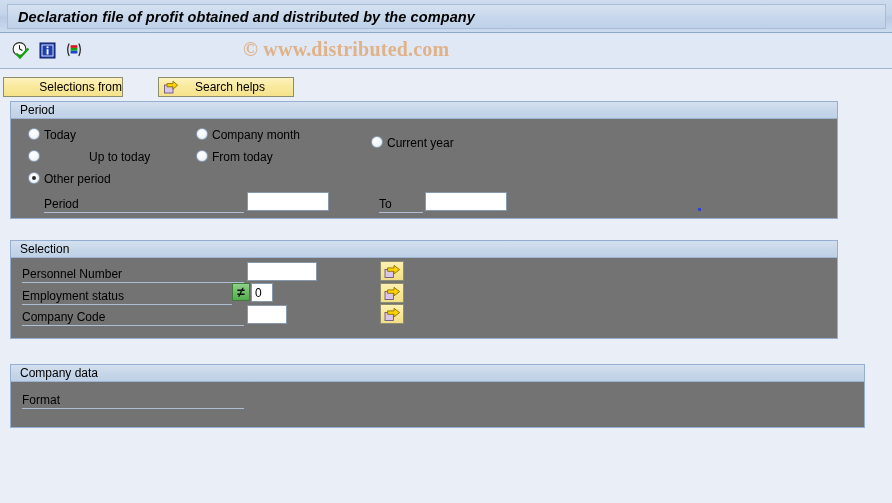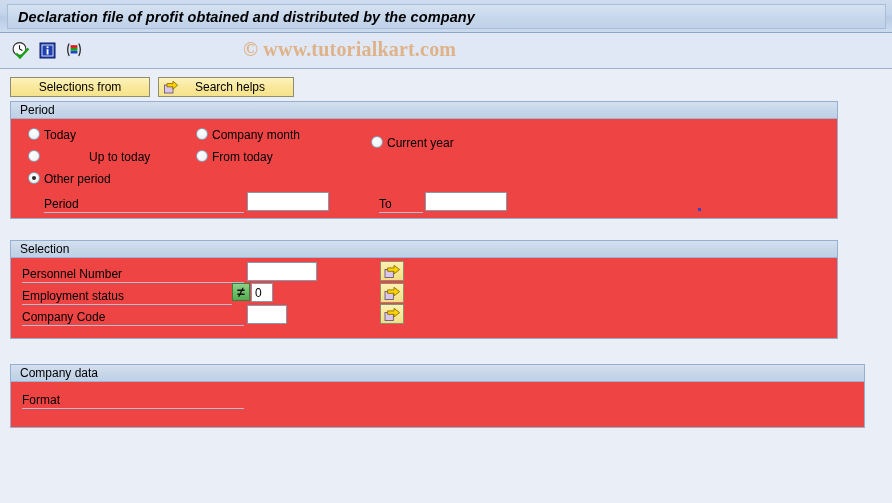--- a/index.html
+++ b/index.html
@@ -98,29 +98,29 @@
     border: 1px solid #8d8d6f;
     box-sizing: border-box;
     font-size: 12px;
     color: #000;
     display: flex;
     align-items: center;
     justify-content: center;
     cursor: pointer;
     white-space: nowrap;
   }
-  #tab-selections { left: 10px; width: 140px; }
+  #tab-selections { left: 3px; width: 120px; justify-content: flex-end; }
   #tab-search { left: 158px; width: 136px; justify-content: flex-start; padding-left: 4px; }
   #tab-search .tab-label { flex: 1; text-align: center; padding-right: 12px; }
 
   
   .panel {
     position: absolute;
     border: 1px solid #94afd0;
-    background: #ef4444;
+    background: #737373;
     box-sizing: border-box;
   }
   .panel-header {
     height: 17px;
     background: linear-gradient(to bottom, #d4e0ef 0%, #c6d6e9 55%, #bfd1e6 100%);
     border-bottom: 1px solid #9db4d2;
     box-sizing: border-box;
     font-size: 12px;
     color: #000;
     padding-left: 9px;
@@ -262,21 +262,21 @@
         <path d="M13.8 2.5 C15.8 5.6 15.8 11.4 13.8 15" fill="none" stroke="#1a1a1a" stroke-width="1.2"></path>
         <rect x="5.6" y="4.2" width="6.8" height="2.7" fill="#d81818"></rect>
         <rect x="5.6" y="7.0" width="6.8" height="2.7" fill="#17a317"></rect>
         <rect x="5.6" y="9.8" width="6.8" height="2.7" fill="#1e44c8"></rect>
       </svg>
     </div>
 
   </div>
 </div>
 
-<div class="watermark">© www.tutorialkart.com</div>
+<div class="watermark">© www.distributed.com</div>
 
 <div class="tabrow">
   <div class="tabbtn" id="tab-selections">
     <span>Selections from</span>
   </div>
   <div class="tabbtn" id="tab-search">
     <span style="display:flex;align-items:center;">
       <svg width="16" height="16" viewBox="0 0 16 16">
         <rect x="1.5" y="6" width="8.5" height="8" fill="#d9c6e8" stroke="#6b5a80" stroke-width="0.9"></rect>
         <path d="M4 4.6 L10 4.6 L10 2.2 L14.6 6.2 L10 10.2 L10 7.8 L4 7.8 Z" fill="#ffd200" stroke="#8a7200" stroke-width="0.9" stroke-linejoin="miter"></path>

